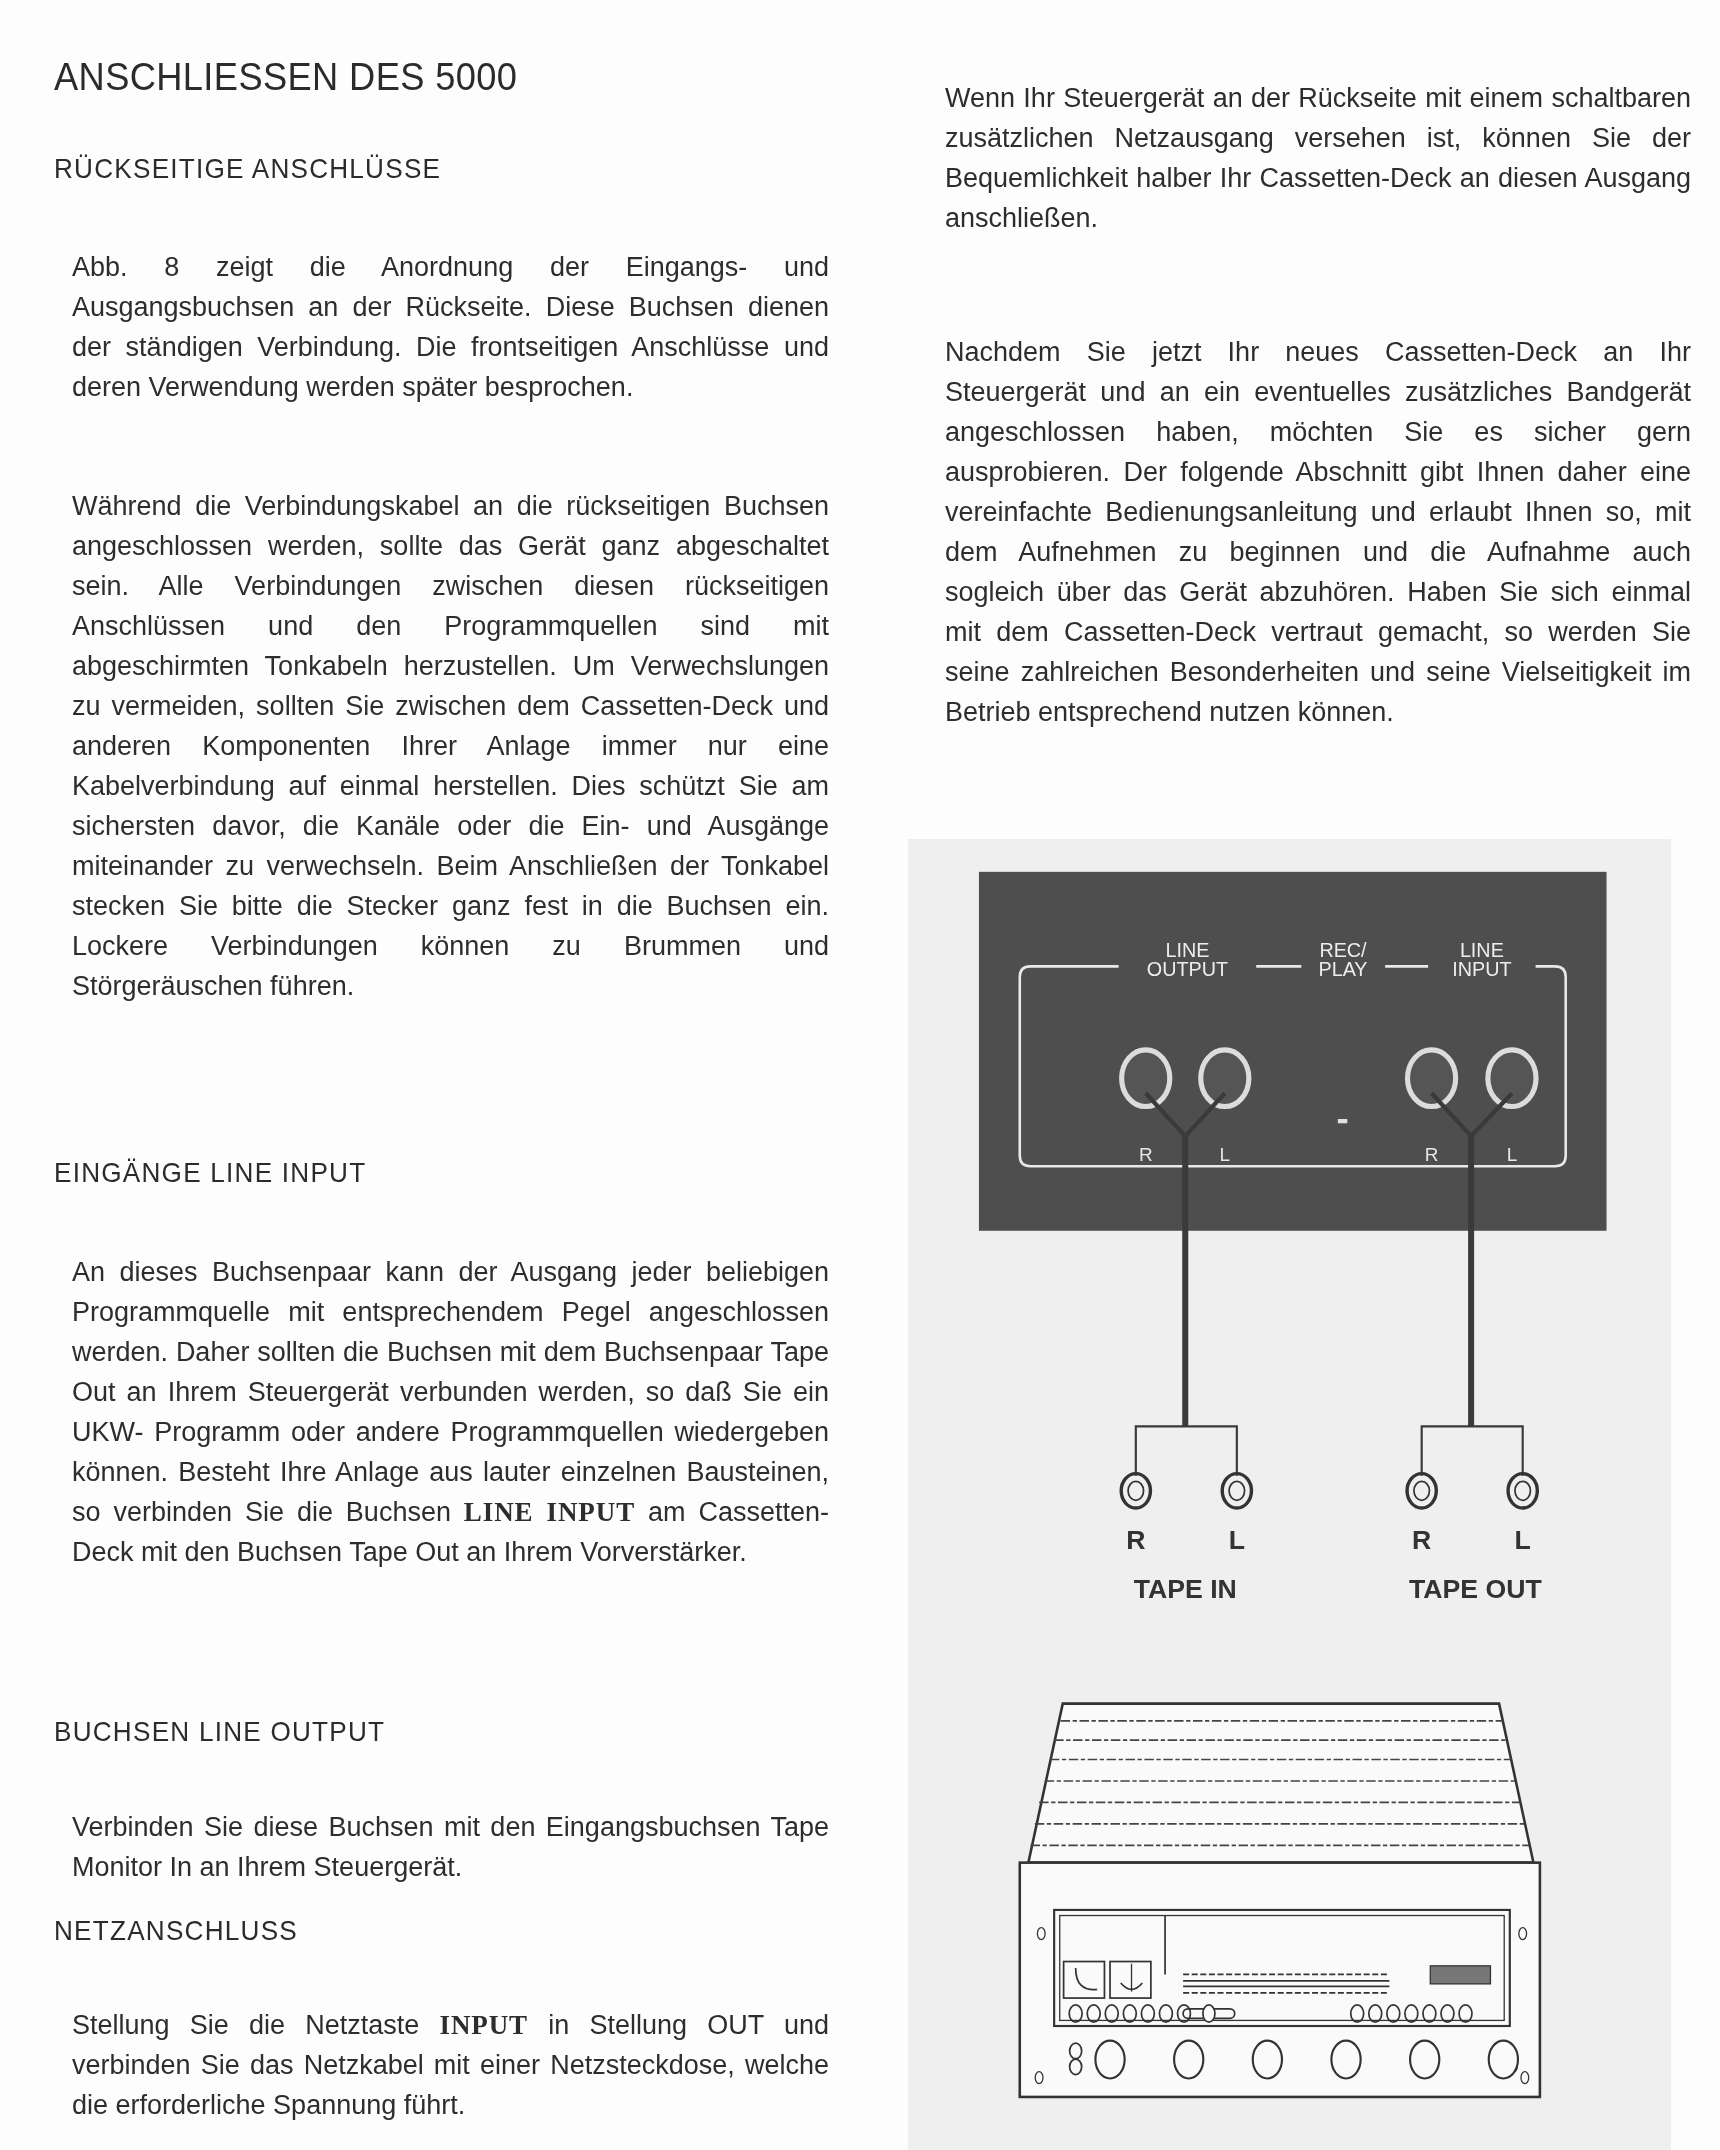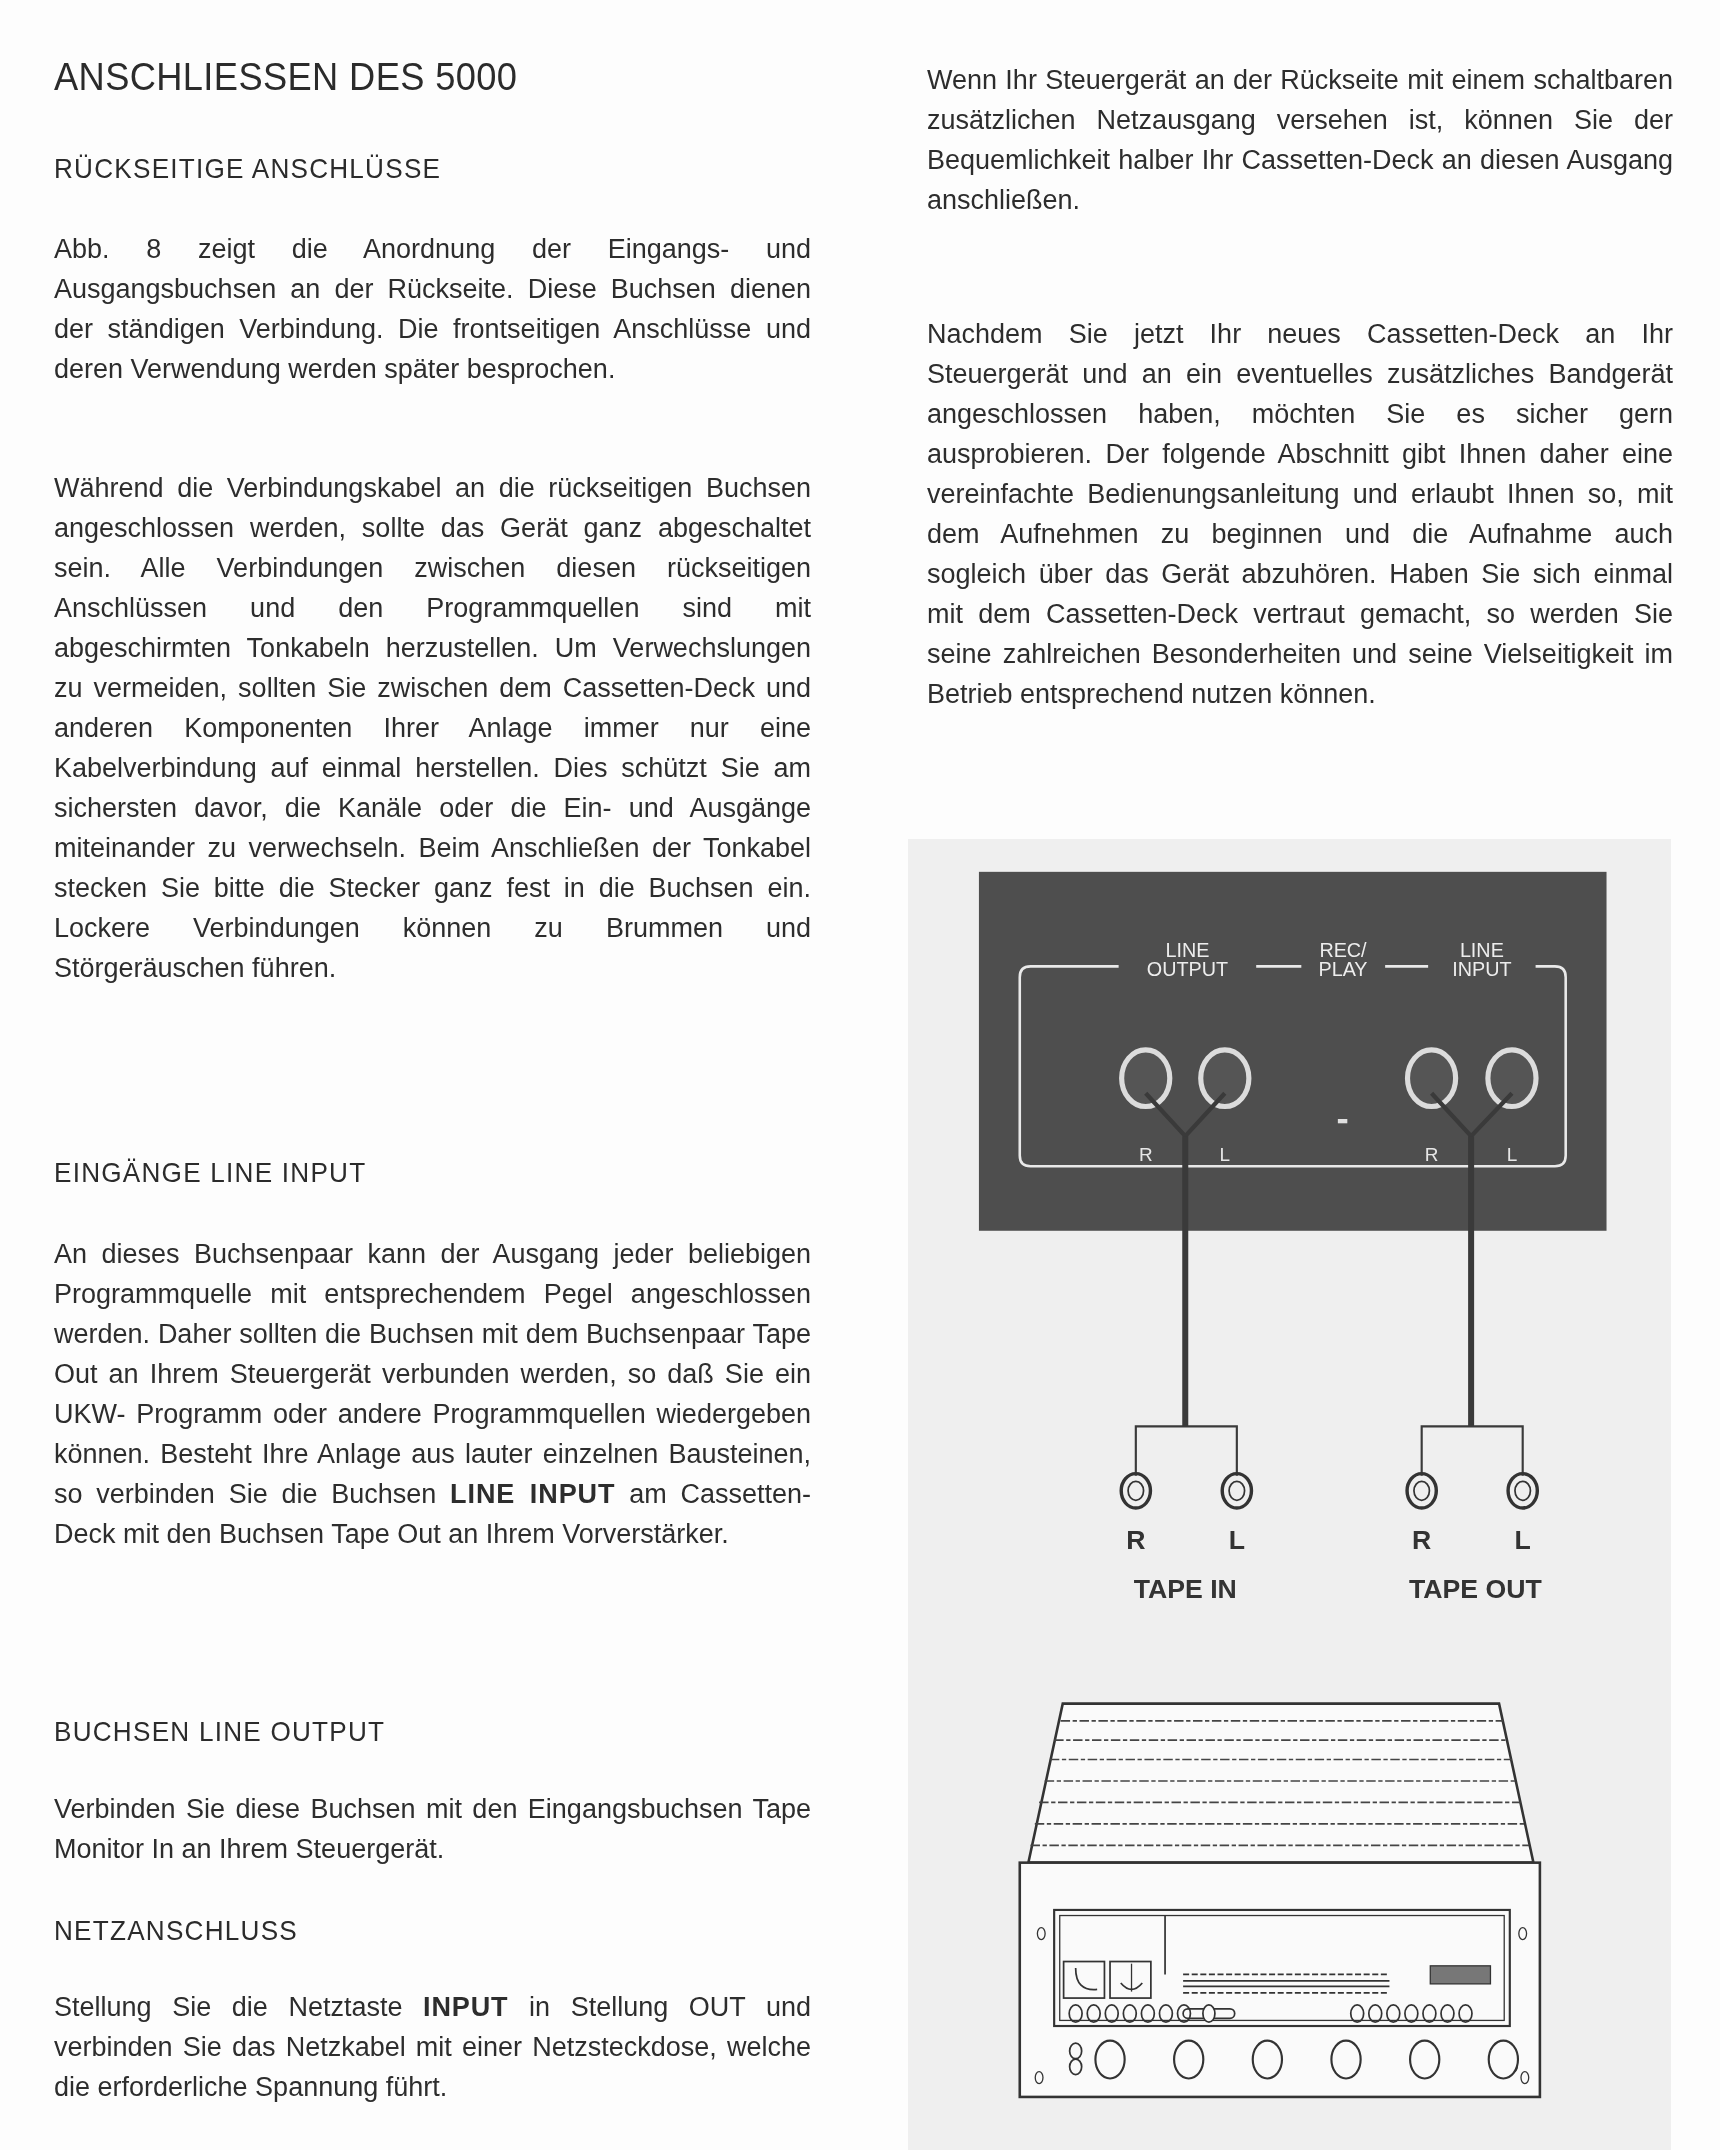--- a/index.html
+++ b/index.html
@@ -5,23 +5,23 @@
   html, body { margin: 0; padding: 0; }
   body {
     width: 1721px; height: 2575px; background: #fdfdfd; position: relative; overflow: hidden;
     font-family: "Liberation Sans", sans-serif; color: #2a2a2a;
   }
   .col { position: absolute; }
   #left { left: 54px; top: 0; width: 757px; }
   #right { left: 927px; top: 0; width: 746px; }
   .title { position: absolute; left: 0; top: 55px; font-size: 39px; letter-spacing: 0.4px; margin: 0; font-weight: normal; color: #2b2b2b; transform: scaleX(0.93); transform-origin: left; white-space: nowrap; }
   h2.sec { position: absolute; left: 0; margin: 0; font-size: 27.5px; font-weight: normal; letter-spacing: 1.3px; color: #2b2b2b; transform: scaleX(0.95); transform-origin: left; white-space: nowrap; }
-  p.body { position: absolute; left: 0; margin: 0; font-size: 27px; line-height: 40px; text-align: justify; width: 757px; color: #2d2d2d; }
+  p.body { position: absolute; left: 0; margin: 18px; font-size: 27px; line-height: 40px; text-align: justify; width: 757px; color: #2d2d2d; }
   #right p.body { width: 746px; }
-  p.body b { font-weight: bold; letter-spacing: 0.9px; }
+  p.body b { font-weight: bold; letter-spacing: 0.9px; font-family: Liberation Serif, serif; }
   #figure { position: absolute; left: 908px; top: 839px; width: 763px; height: 1510px; background: #efefef; }
   #figure svg { position: absolute; left: 0; top: 0; }
   .fig-label { font-family: "Liberation Sans", sans-serif; }
 </style>
 </head>
 <body>
 
 <h1 class="title" style="left:54px">ANSCHLIESSEN DES 5000</h1>
 
 <div id="left" class="col">

